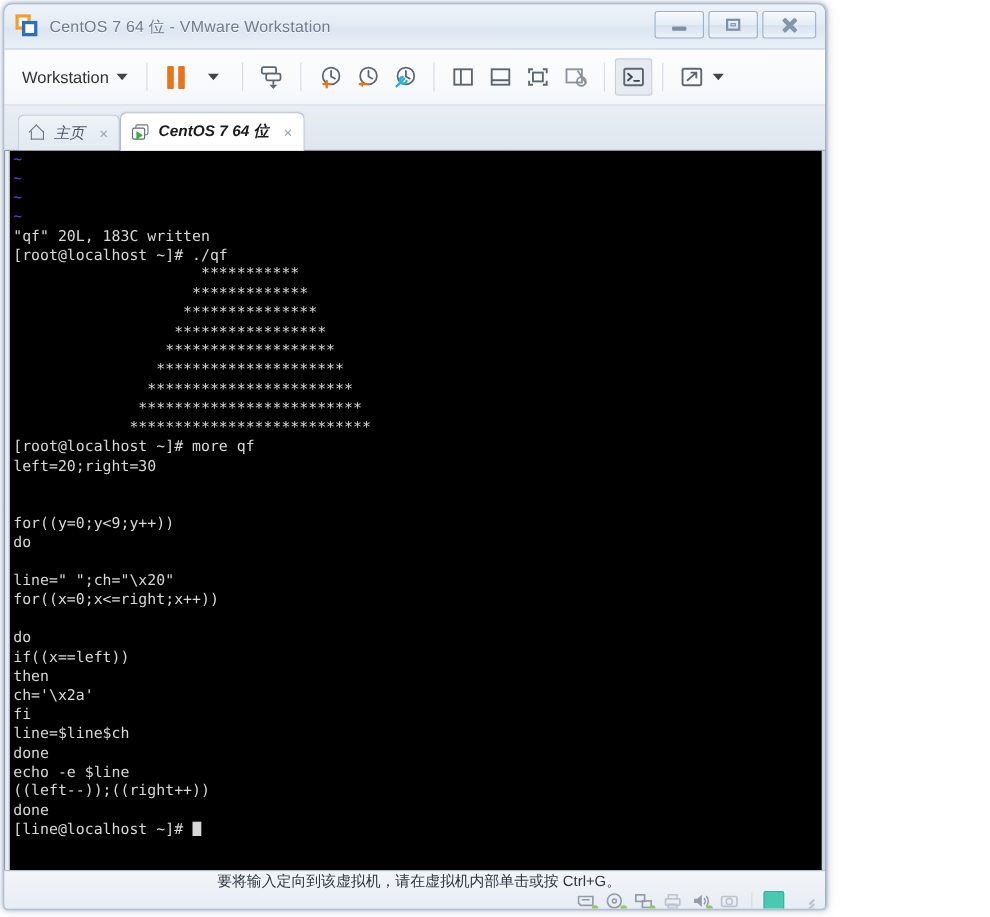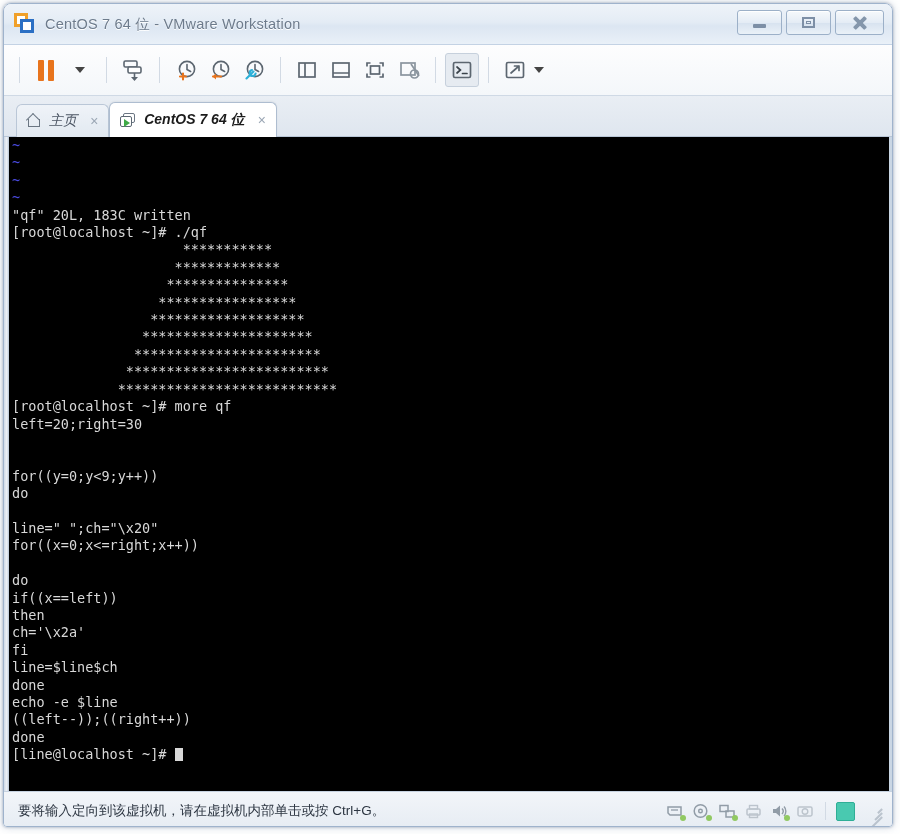--- a/index.html
+++ b/index.html
@@ -2,21 +2,21 @@
 <html><head>
 <meta charset="utf-8">
 <style>
   html,body{margin:0;padding:0;background:#ffffff;}
   body{
     width:900px;height:834px;overflow:hidden;
     font-family:"Liberation Sans","DejaVu Sans",sans-serif;
     -webkit-font-smoothing:antialiased;
   }
   .window{
-    position:absolute;left:3px;top:3px;width:890px;height:824px;
+    position:absolute;left:3px;top:3px;width:748px;height:824px;
     border-radius:8px 8px 4px 4px;
     background:linear-gradient(180deg,#e8eef5 0%, #dfe7f0 100%);
     border:1px solid #9fb3cc;
     box-shadow:0 0 3px rgba(90,110,140,.55), 0 0 10px rgba(120,140,170,.35);
     box-sizing:border-box;
     overflow:hidden;
   }
   
   .titlebar{
     position:relative;height:40px;
@@ -102,21 +102,21 @@
     font-size:13.5px;line-height:17.4px;color:#d8d8d8;
     white-space:pre;letter-spacing:0px;
   }
   .term .blue{color:#4a4ae0;}
   .cursor{display:inline-block;width:8px;height:13px;background:#d8d8d8;vertical-align:-2px;}
 
   
   .statusbar{
     height:38px;display:flex;align-items:center;
     background:linear-gradient(180deg,#f2f5f9 0%,#e6ecf3 100%);
-    border-top:1px solid #c6d2e0;padding:0 6px;
+    border-top:1px solid #c6d2e0;padding:0 6px;flex-direction:column;
   }
   .status-msg{font-size:13.5px;color:#2d3642;margin-left:8px;white-space:nowrap;}
   .dev-icons{margin-left:auto;display:flex;align-items:center;gap:7px;padding-right:4px;}
   .dev{width:19px;height:17px;position:relative;opacity:.82;}
   .dev .dot{position:absolute;right:-1px;bottom:-1px;width:6px;height:6px;border-radius:50%;background:#7ec143;}
   .grip{width:14px;height:14px;position:relative;margin-left:6px;opacity:.5;}
   .grip i{position:absolute;right:0;height:1.6px;background:#8a97a6;transform:rotate(-45deg);transform-origin:right;}
   .note{width:19px;height:19px;border:1.6px solid #2fae96;border-radius:2px;background:#49c9b0;box-sizing:border-box;}
 </style>
 </head>
@@ -137,20 +137,24 @@
       <div class="wbtn">
           <div class="gl-max"></div>
         </div>
       <div class="wbtn close">
           <div class="gl-x"></div>
         </div>
     </div>
   </div>
 
   <div class="toolbar">
+    <div class="ws-menu">
+      <span class="lbl">Workstation</span>
+      <span class="caret"></span>
+    </div>
     <div class="sep"></div>
 
     <div class="tb">
       <span class="pause">
           <i></i>
           <i></i>
         </span>
     </div>
     <div class="tb">
       <span class="mini-caret" style="margin-left:0"></span>

